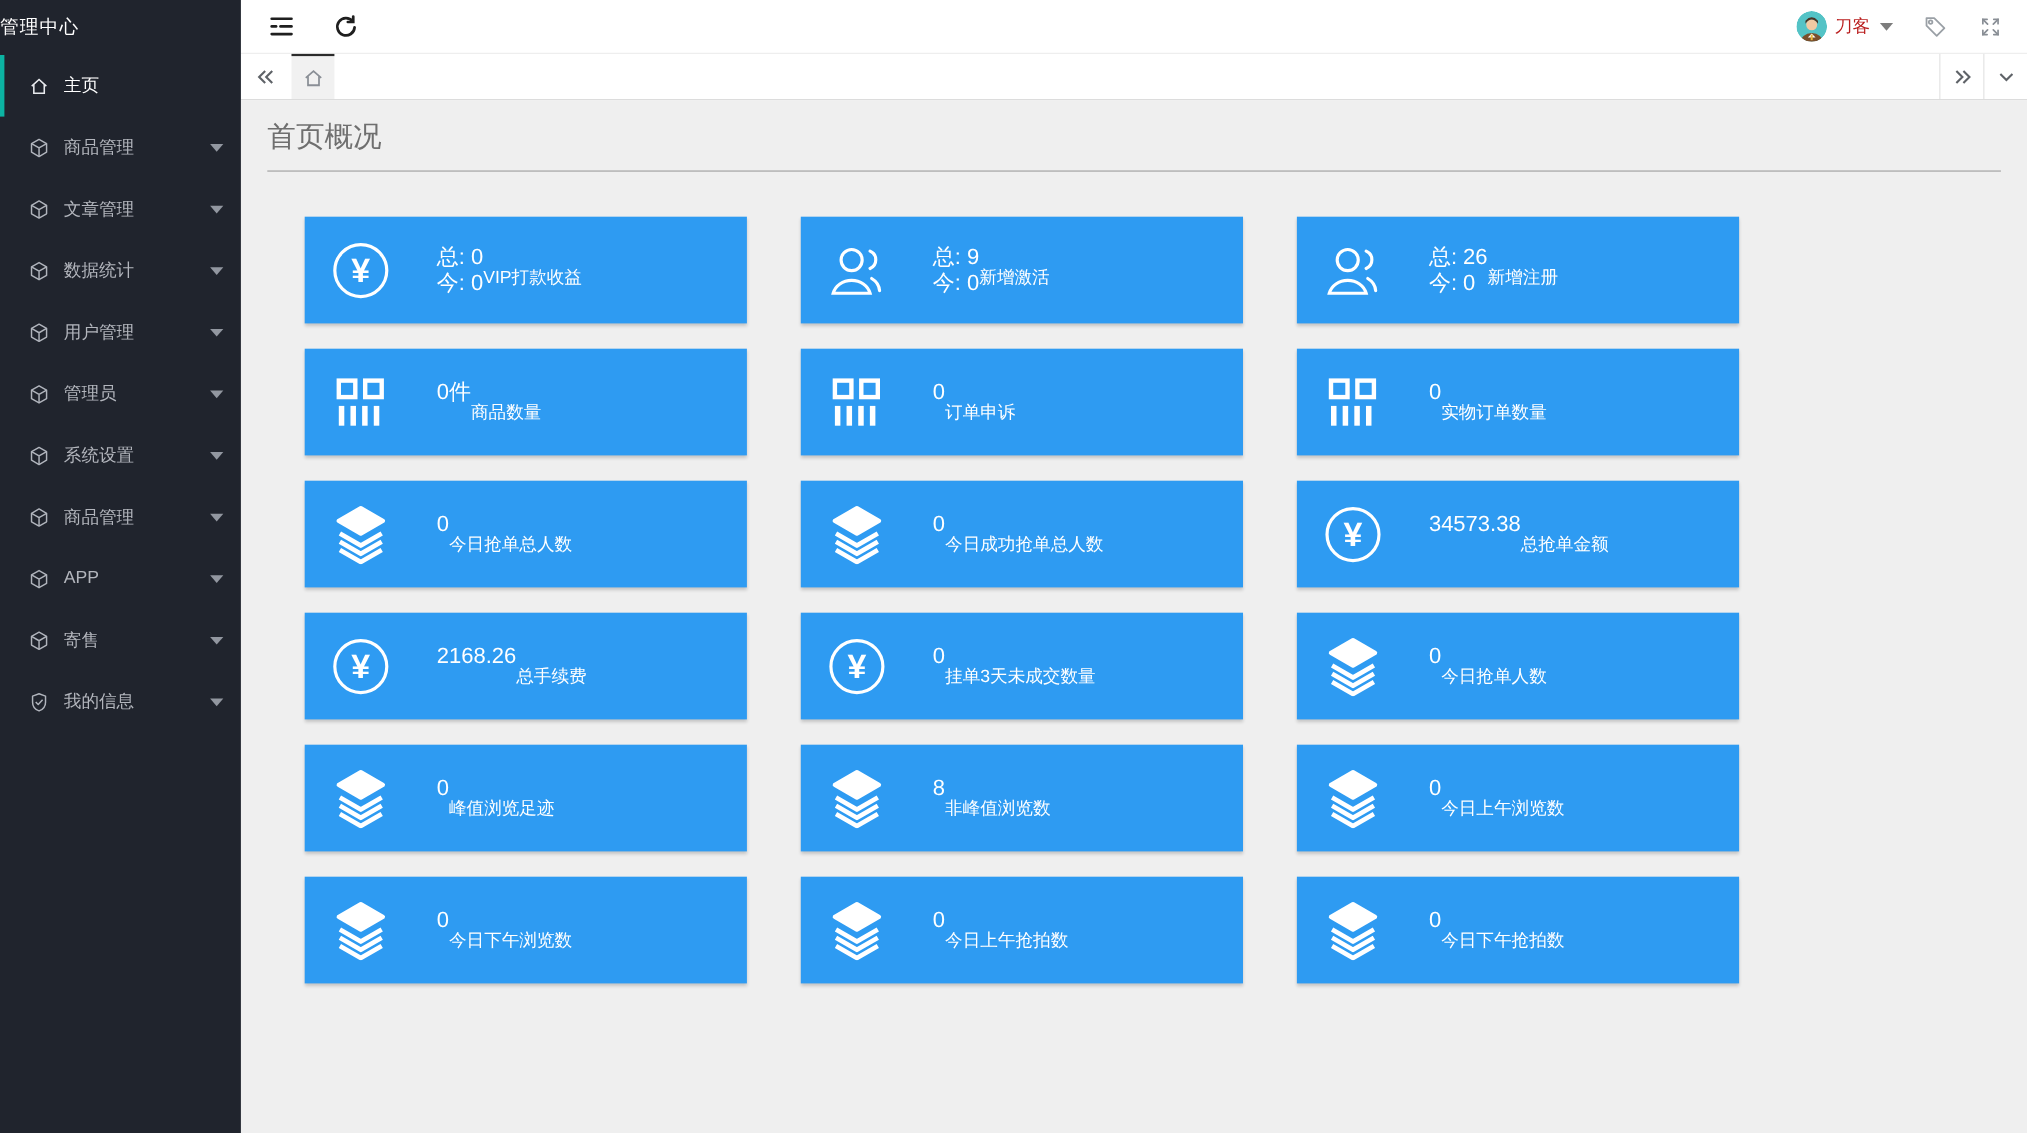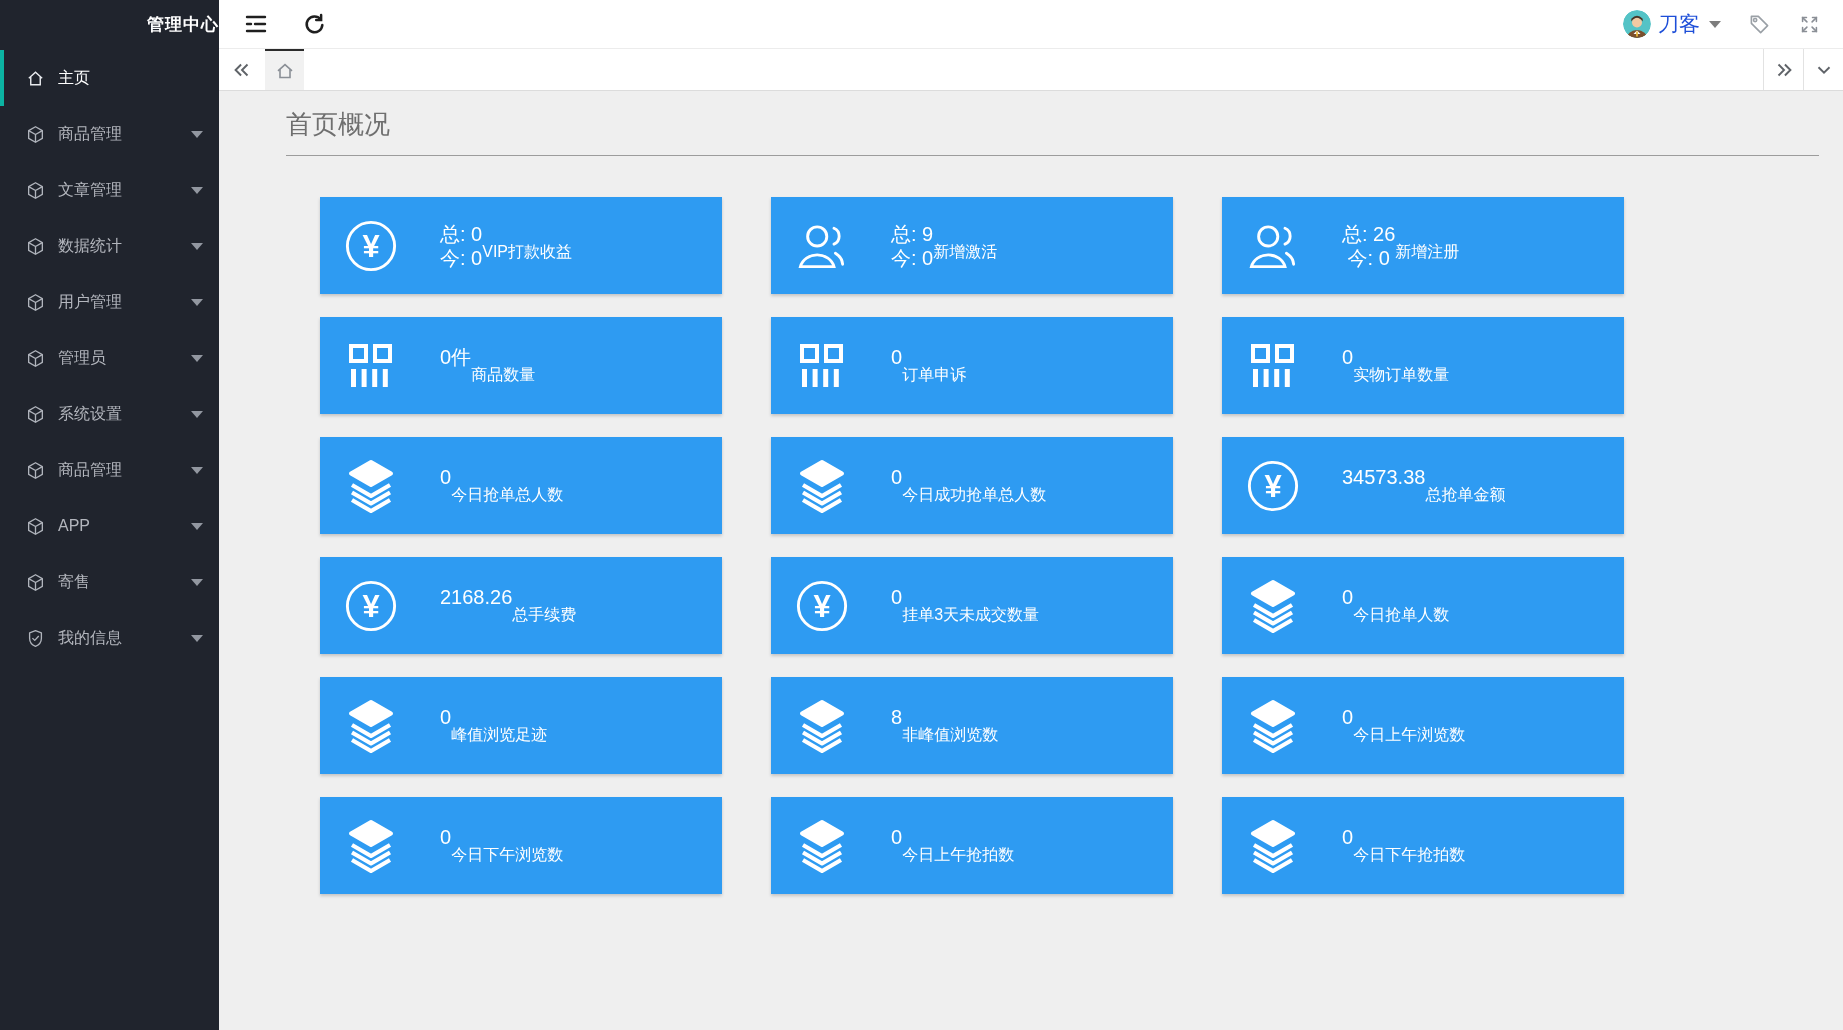--- a/index.html
+++ b/index.html
@@ -9,22 +9,22 @@
     --content-bg:#efefef;
   }
   *{box-sizing:border-box;margin:0;padding:0;}
   html,body{width:1843px;height:1030px;overflow:hidden;
     font-family:"Liberation Sans","DejaVu Sans",sans-serif;}
   body{background:#fff;position:relative;}
 
   
   .sidebar{position:absolute;left:0;top:0;width:219px;height:1030px;
     background:var(--sidebar-bg);z-index:5;}
-  .sidebar-title{height:50px;line-height:50px;text-align:right;color:#fff;
-    font-size:17px;font-weight:bold;letter-spacing:1px;}
+  .sidebar-title{height:50px;line-height:50px;text-align:left;color:#fff;
+    font-size:17px;font-weight:normal;letter-spacing:1px;}
   .menu{list-style:none;}
   .menu-item{position:relative;height:56px;display:flex;align-items:center;
     padding-left:26px;color:#b3b6bd;font-size:16px;cursor:pointer;}
   .menu-item .mi-icon{width:19px;height:19px;margin-right:13px;display:flex;
     align-items:center;justify-content:center;flex-shrink:0;}
   .menu-item.active{color:#fff;}
   .menu-item.active::before{content:"";position:absolute;left:0;top:0;width:4px;
     height:100%;background:var(--accent);}
   .mi-caret{position:absolute;right:16px;top:50%;margin-top:-3px;width:0;height:0;
     border-left:6px solid transparent;border-right:6px solid transparent;
@@ -32,45 +32,45 @@
 
   
   .topbar{position:absolute;left:219px;top:0;width:1624px;height:49px;background:#fff;
     display:flex;align-items:center;border-bottom:1px solid #ececec;}
   .tb-icon{width:24px;height:24px;display:flex;align-items:center;justify-content:center;
     cursor:pointer;}
   .tb-left{display:flex;align-items:center;gap:34px;padding-left:25px;}
   .tb-right{margin-left:auto;display:flex;align-items:center;gap:26px;padding-right:22px;}
   .user-chip{display:flex;align-items:center;gap:7px;cursor:pointer;}
   .avatar{width:28px;height:28px;border-radius:50%;overflow:hidden;flex-shrink:0;}
-  .user-name{font-size:21px;color:#1d4ed8;}
+  .user-name{font-size:16px;color:#b91c1c;}
   .user-caret{width:0;height:0;border-left:6px solid transparent;
     border-right:6px solid transparent;border-top:7px solid #7d7d7d;margin-left:2px;}
 
   
   .tabbar{position:absolute;left:219px;top:49px;width:1624px;height:42px;background:#fff;
     border-bottom:1px solid #dcdcdc;display:flex;align-items:stretch;}
   .tab-collapse{width:46px;display:flex;align-items:center;justify-content:center;
     cursor:pointer;}
   .tab-home{width:39px;background:#f1f1f1;border-top:2px solid #2b2b2b;display:flex;
     align-items:center;justify-content:center;cursor:pointer;}
   .tabbar-spacer{flex:1;}
   .tab-ctrl{width:40px;border-left:1px solid #e2e2e2;display:flex;align-items:center;
     justify-content:center;cursor:pointer;}
 
   
   .content{position:absolute;left:219px;top:91px;width:1624px;height:939px;
-    background:var(--content-bg);overflow:hidden;padding-left:43px;}
+    background:var(--content-bg);overflow:hidden;}
   .page-title{margin:0 24px;padding:16px 0 13px;font-size:26px;color:#6f6f6f;
     border-bottom:1px solid #9c9c9c;font-weight:normal;}
   .cards{padding:41px 0 0 58px;display:flex;flex-wrap:wrap;width:1421px;}
   .card{width:402px;height:97px;margin:0 49px 23px 0;background:var(--card-blue);
     display:flex;align-items:center;color:#fff;
     box-shadow:0 2px 3px rgba(0,0,0,0.18);}
-  .card:nth-child(3n){margin-right:0;text-align:center;}
+  .card:nth-child(3n){margin-right:0;}
   .card-icon{width:58px;margin-left:22px;flex-shrink:0;display:flex;align-items:center;
     justify-content:center;}
   .card-text{margin-left:40px;display:flex;flex-direction:row;}
   .card-value{font-size:20px;line-height:24px;}
   .card-label{font-size:16px;margin-top:20px;}
   .card.single .card-label{margin-top:20px;}
 </style>
 </head>
 <body>
 

